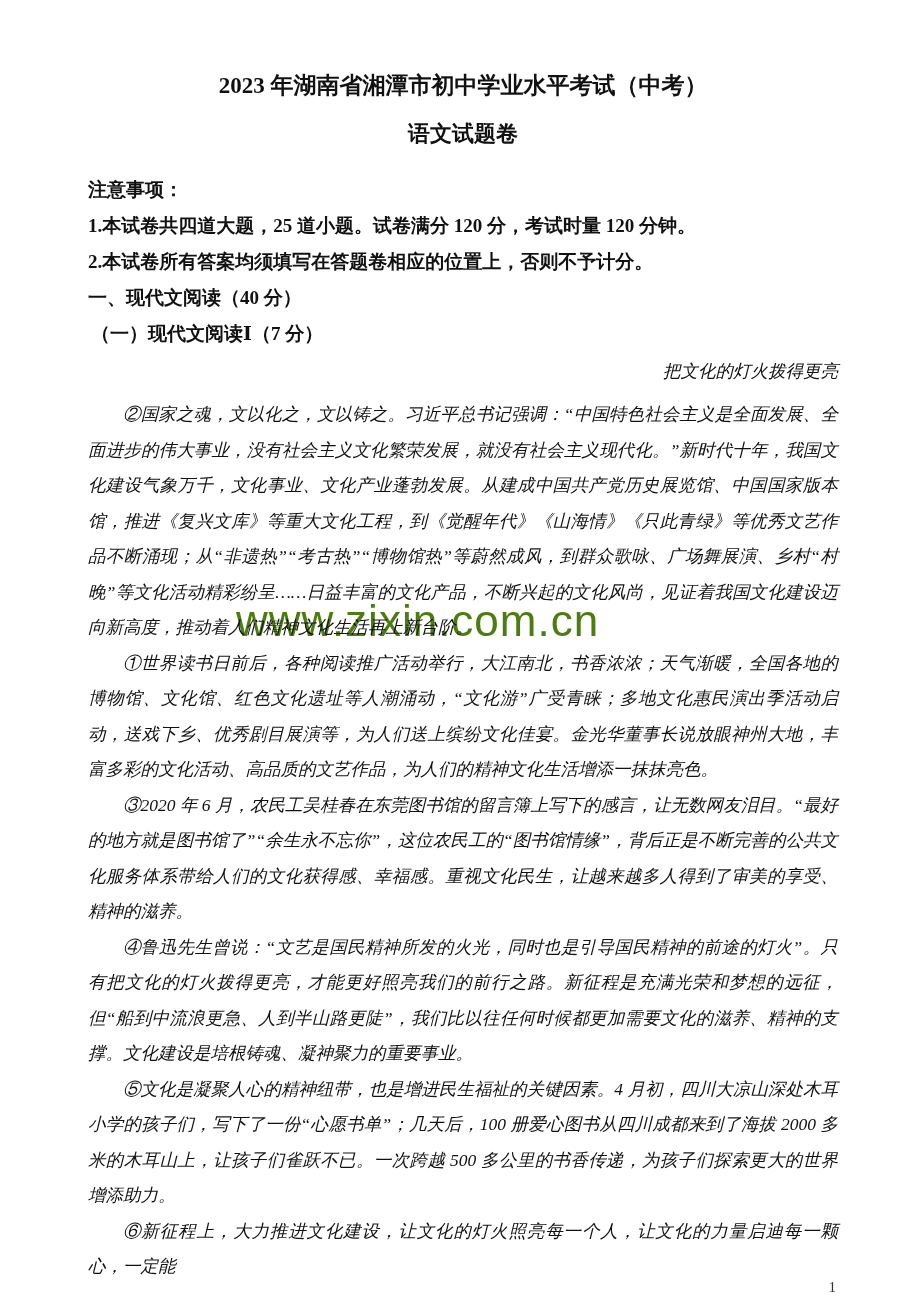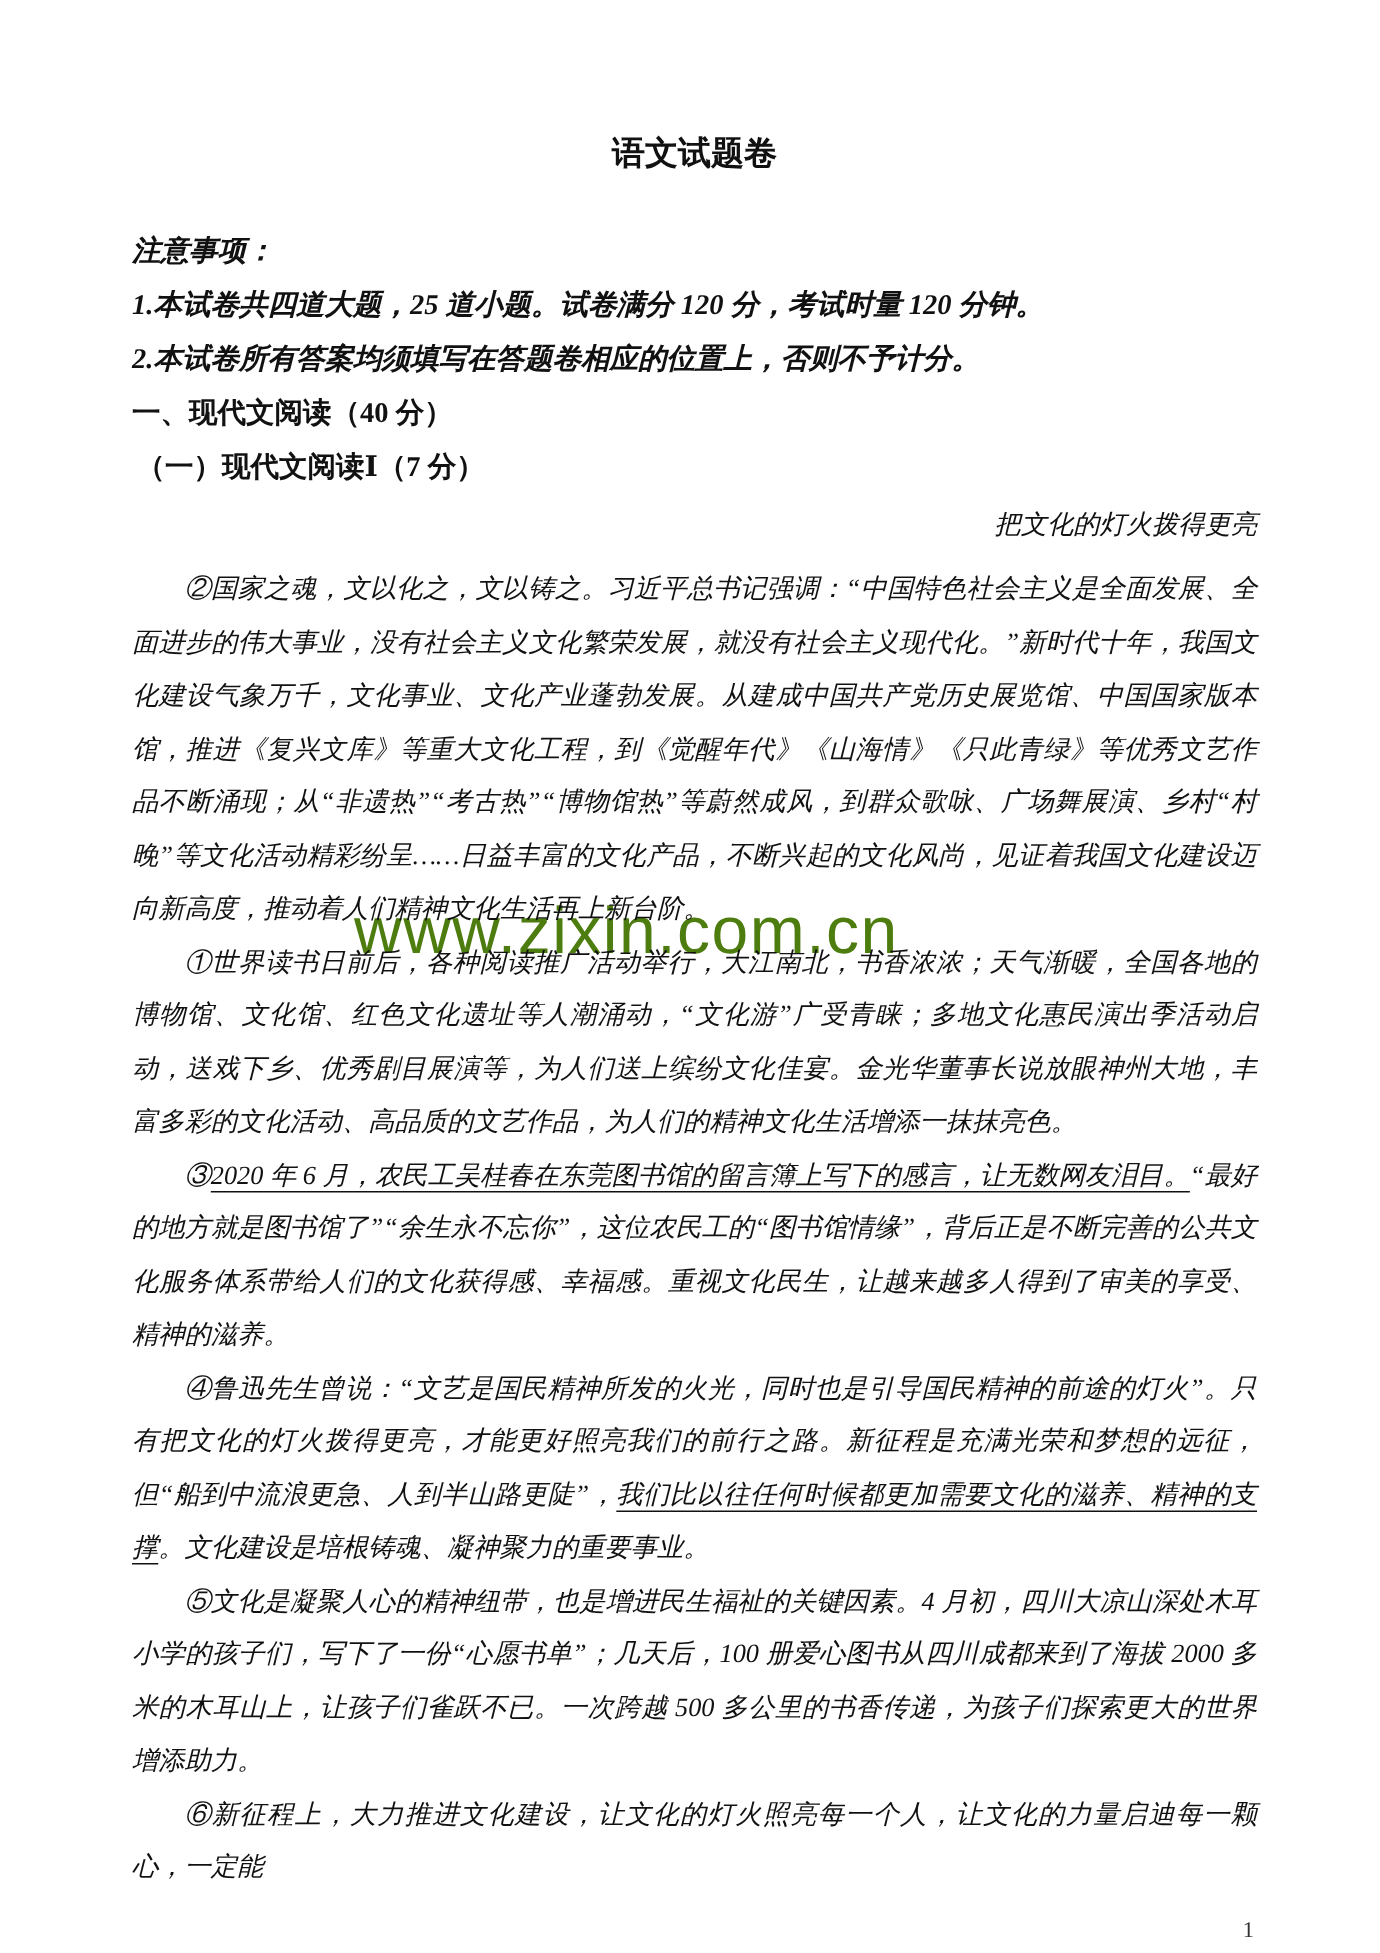--- a/index.html
+++ b/index.html
@@ -43,22 +43,21 @@
     line-height: 32px;
   }
   h2.exam-subtitle {
     margin: 16px 0 0 0;
     font-size: 22px;
     font-weight: bold;
     text-align: center;
     line-height: 32px;
   }
   .notices {
-    margin-top: 32px;
-    font-style: italic;
+    margin-top: 22px;
   }
   .notices p {
     margin: 0;
     font-size: 19px;
     font-weight: bold;
     line-height: 36px;
   }
   .section-heading {
     margin: 0;
     font-size: 19px;
@@ -84,21 +83,20 @@
   }
   .body-para {
     margin: 0;
     font-size: 17.5px;
     font-style: italic;
     line-height: 35.5px;
     text-align: justify;
     text-indent: 2em;
   }
   .u {
-    text-decoration: underline;
     text-underline-offset: 5px;
     text-decoration-thickness: 1px;
   }
   .page-number {
     position: absolute;
     right: 84px;
     bottom: 6px;
     z-index: 1;
     font-size: 15px;
     color: #333;
@@ -106,20 +104,21 @@
 </style>
 </head>
 <body>
 
 <div class="page">
 
   <div class="watermark">www.zixin.com.cn</div>
 
   <div class="content">
 
+    <h1 class="exam-title">2023 年湖南省湘潭市初中学业水平考试（中考）</h1>
 
     <h2 class="exam-subtitle">语文试题卷</h2>
 
     <div class="notices">
       <p>注意事项：</p>
       <p>1.本试卷共四道大题，25 道小题。试卷满分 120 分，考试时量 120 分钟。</p>
       <p>2.本试卷所有答案均须填写在答题卷相应的位置上，否则不予计分。</p>
     </div>
 
     <p class="section-heading">一、现代文阅读（40 分）</p>

